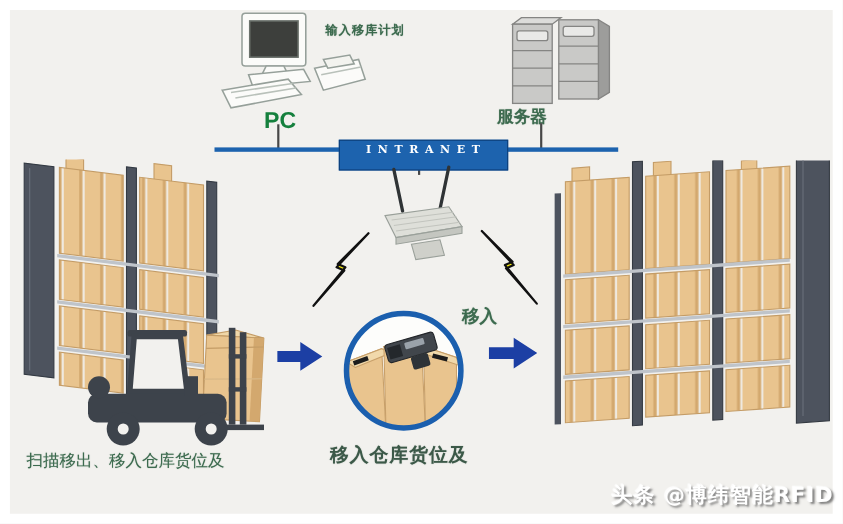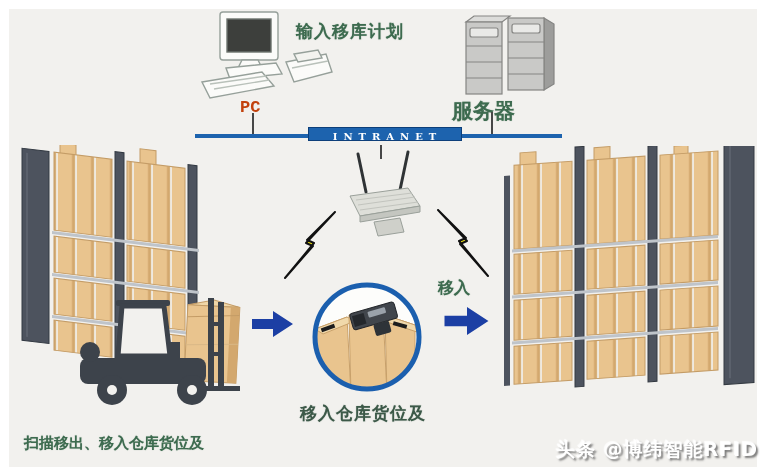--- a/index.html
+++ b/index.html
@@ -8,28 +8,28 @@
     --label_green:#3d6b4f; --caption_dark:#3c5948; --lightning_yellow:#f2e714;
     --circle_border:#1b5fae; --line_dark:#474747; --watermark_white:#ffffff;
   }
   html,body{margin:0;padding:0;background:#fff;}
   body{font-family:"DejaVu Sans",sans-serif;}
   .stage{position:relative;width:766px;height:476px;background:var(--bg);
          box-shadow:inset 0 0 0 9px #ffffff;overflow:hidden;}
   .abs{position:absolute;}
   .green-label{color:var(--label_green);font-weight:700;
                text-shadow:0 0 1px rgba(61,107,79,.55);}
-  .pc-label{font-family:Liberation Mono, monospace;font-weight:700;font-size:17px;color:#c2410c;}
-  .server-label{font-size:21px;}
-  .plan-label{font-size:17px;letter-spacing:1px;}
+  .pc-label{font-family:Liberation Sans, sans-serif;font-weight:700;font-size:21px;color:#15803d;}
+  .server-label{font-size:15px;}
+  .plan-label{font-size:11px;letter-spacing:1px;}
   .movein-label{font-size:16px;}
   .scan-caption{font-size:17px;color:var(--caption_dark);font-weight:700;
                 text-shadow:0 0 1px rgba(60,89,72,.5);letter-spacing:1px;}
-  .left-caption{font-size:15px;line-height:19px;color:var(--label_green);font-weight:700;
-                text-shadow:0 0 1px rgba(61,107,79,.5);margin-top:24px;}
+  .left-caption{font-size:15px;line-height:19px;color:var(--label_green);font-weight:400;
+                text-shadow:0 0 1px rgba(61,107,79,.5);}
   .left-caption span{display:block;}
   .vline{width:2px;background:var(--line_dark);}
   .intranet-line{height:4px;background:var(--intranet_blue);}
   .intranet-box{background:var(--intranet_blue);border:1px solid #0d3f7a;
                 color:#fff;font-family:"DejaVu Serif",serif;font-weight:700;font-size:10px;
                 letter-spacing:6px;text-align:center;line-height:17px;padding-left:5px;
                 box-sizing:border-box;}
   .watermark{font-size:19px;font-weight:700;color:var(--watermark_white);
              text-shadow:2px 2px 2px rgba(105,105,105,.85),-1px -1px 1px rgba(255,255,255,.9);
              letter-spacing:1px;}
@@ -74,21 +74,21 @@
   </svg>
 
   <div class="abs pc-label" style="left:240px;top:98px;">PC</div>
   <div class="abs green-label server-label" style="left:452px;top:97px;">服务器</div>
 
   <div class="abs vline" style="left:252px;top:113px;height:22px;"></div>
   <div class="abs vline" style="left:491px;top:112px;height:23px;"></div>
   <div class="abs vline" style="left:380px;top:145px;height:14px;"></div>
 
   <div class="abs intranet-line" style="left:195px;top:134px;width:367px;"></div>
-  <div class="abs intranet-box" style="left:308px;top:127px;width:154px;height:14px;">
+  <div class="abs intranet-box" style="left:308px;top:127px;width:154px;height:28px;">
     <span>INTRANET</span>
   </div>
 
   <svg class="abs" style="left:338px;top:148px;" width="90" height="92" viewBox="0 0 90 92">
     <path d="M28,44 L20,6" stroke="#2f3335" stroke-width="3" stroke-linecap="round" fill="none"></path>
     <path d="M62,42 L70,4" stroke="#2f3335" stroke-width="3" stroke-linecap="round" fill="none"></path>
     <polygon points="12,48 70,40 82,58 22,68" fill="#dedfd9" stroke="#9aa09a"></polygon>
     <line x1="18" y1="52" x2="74" y2="45" stroke="#c2c4be"></line>
     <line x1="20" y1="57" x2="77" y2="49" stroke="#c2c4be"></line>
     <line x1="22" y1="62" x2="80" y2="54" stroke="#c2c4be"></line>
@@ -187,21 +187,21 @@
       <g transform="rotate(-16 66 38)">
         <rect x="42" y="28" width="46" height="17" rx="3" fill="#41464c" stroke="#23262a"></rect>
         <rect x="44" y="31" width="12" height="11" fill="#24282c"></rect>
         <rect x="60" y="31" width="18" height="6" rx="1" fill="#9aa2aa"></rect>
         <rect x="62" y="45" width="16" height="12" rx="2" fill="#2e3338"></rect>
       </g>
     </g>
     <circle cx="58" cy="58" r="52" fill="none" stroke="var(--circle_border)" stroke-width="5"></circle>
   </svg>
 
-  <div class="abs green-label movein-label" style="left:438px;top:278px;text-align:right;">移入</div>
+  <div class="abs green-label movein-label" style="left:420px;top:278px;text-align:right;">移入</div>
   <svg class="abs" style="left:441px;top:306px;" width="52" height="30" viewBox="0 0 42 28">
     <polygon points="0,9 21,9 21,1 41,14 21,27 21,19 0,19" fill="var(--arrow_blue)"></polygon>
   </svg>
 
   <svg class="abs" style="left:504px;top:146px;" width="258" height="262" viewBox="0 0 258 262">
     <defs>
       <pattern id="slabsR" width="19" height="12" patternUnits="userSpaceOnUse">
         <rect width="19" height="12" fill="var(--box_tan)"></rect>
         <rect x="14" width="3" height="12" fill="var(--box_shade)"></rect>
         <rect x="17" width="2" height="12" fill="#efe9df"></rect>

